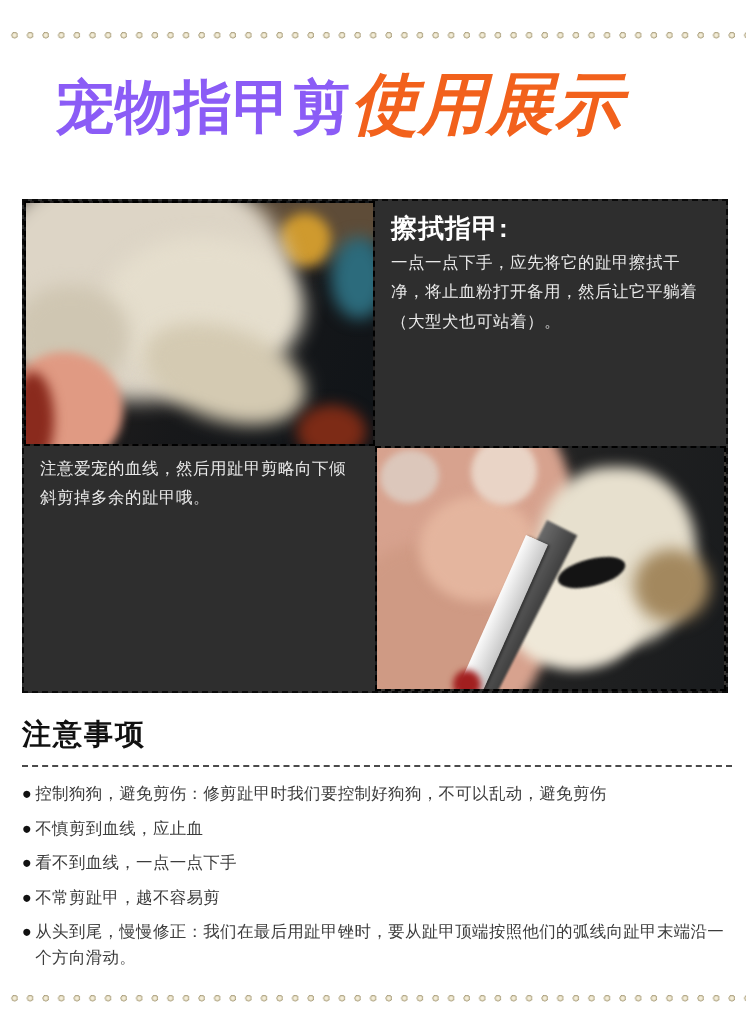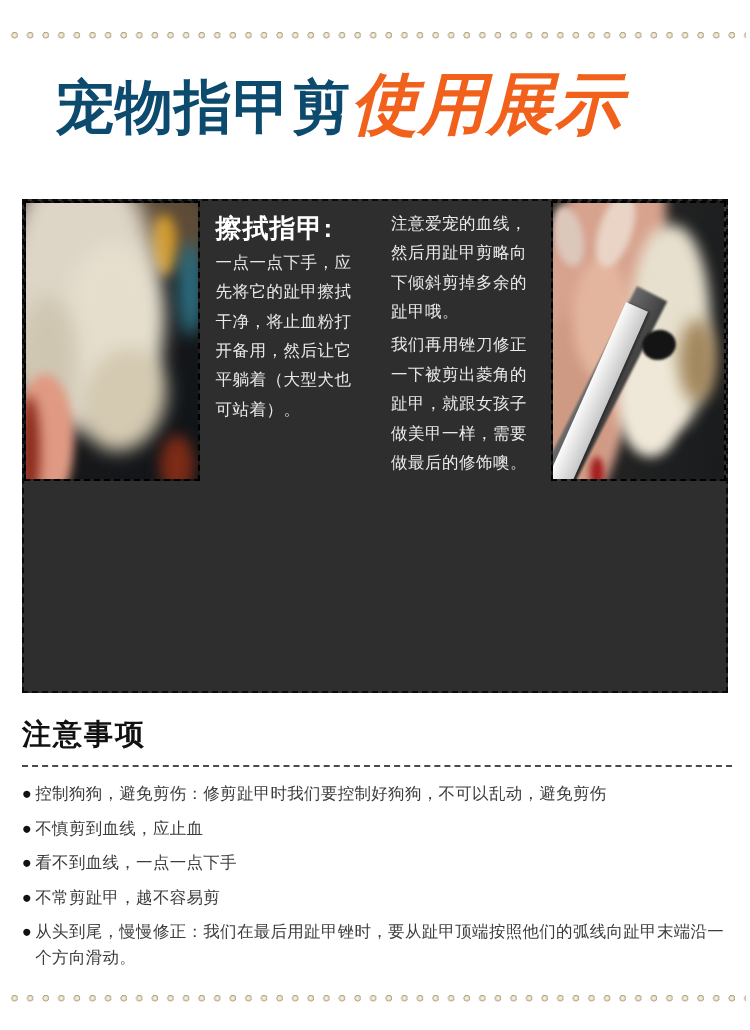--- a/index.html
+++ b/index.html
@@ -16,28 +16,28 @@
     background-size:15.6px 10px;background-repeat:repeat-x;
     background-position:2px 0;
   }
   .bead-top{margin-top:29px;}
   .bead-bottom{margin-top:22px;}
   
   .title{
     margin:30px 0 0 56px;line-height:70px;white-space:nowrap;
     font-weight:800;letter-spacing:1px;
   }
-  .title .black{font-size:58px;color:#0c4a6e;}
+  .title .black{font-size:58px;color:#8b5cf6;}
   .title .accent{font-size:67px;color:var(--accent,#f2611c);font-style:italic;}
   
   .panel{
     margin:48px 22px 0 22px;height:494px;
     background:var(--panel-bg,#2e2e2e);
     border:2px dashed #0a0a0a;box-sizing:border-box;
-    display:grid;grid-template-columns:1fr 1fr 1fr 1fr;grid-template-rows:1fr 1fr;
+    display:grid;grid-template-columns:1fr 1fr;grid-template-rows:1fr 1fr;
   }
   .cell{position:relative;box-sizing:border-box;}
   .cell.text{padding:6px 14px 0 16px;}
   .cell.text h2{
     margin:4px 0 2px 0;font-size:26px;font-weight:800;color:#fff;letter-spacing:1px;
   }
   .cell.text p{
     margin:2px 0 4px 0;font-size:16.5px;color:#e9e9e9;line-height:1.78;letter-spacing:.5px;
   }
   .photo{border:2px dashed #000;overflow:hidden;position:relative;}
@@ -107,21 +107,20 @@
     <div class="blob pa-red-r"></div>
   </div>
 
   <div class="cell text">
     <h2>擦拭指甲:</h2>
     <p>一点一点下手，应先将它的趾甲擦拭干净，将止血粉打开备用，然后让它平躺着（大型犬也可站着）。</p>
   </div>
 
   <div class="cell text">
     <p>注意爱宠的血线，然后用趾甲剪略向下倾斜剪掉多余的趾甲哦。</p>
-    <p>我们再用锉刀修正一下被剪出菱角的趾甲，就跟女孩子做美甲一样，需要做最后的修饰噢。</p>
   </div>
 
   <div class="cell photo photo-b">
     <div class="blob pb-hand"></div>
     <div class="blob pb-hand2"></div>
     <div class="blob pb-knuckle"></div>
     <div class="blob pb-nail1"></div>
     <div class="blob pb-nail2"></div>
     <div class="blob pb-fluff1"></div>
     <div class="blob pb-fluff2"></div>

